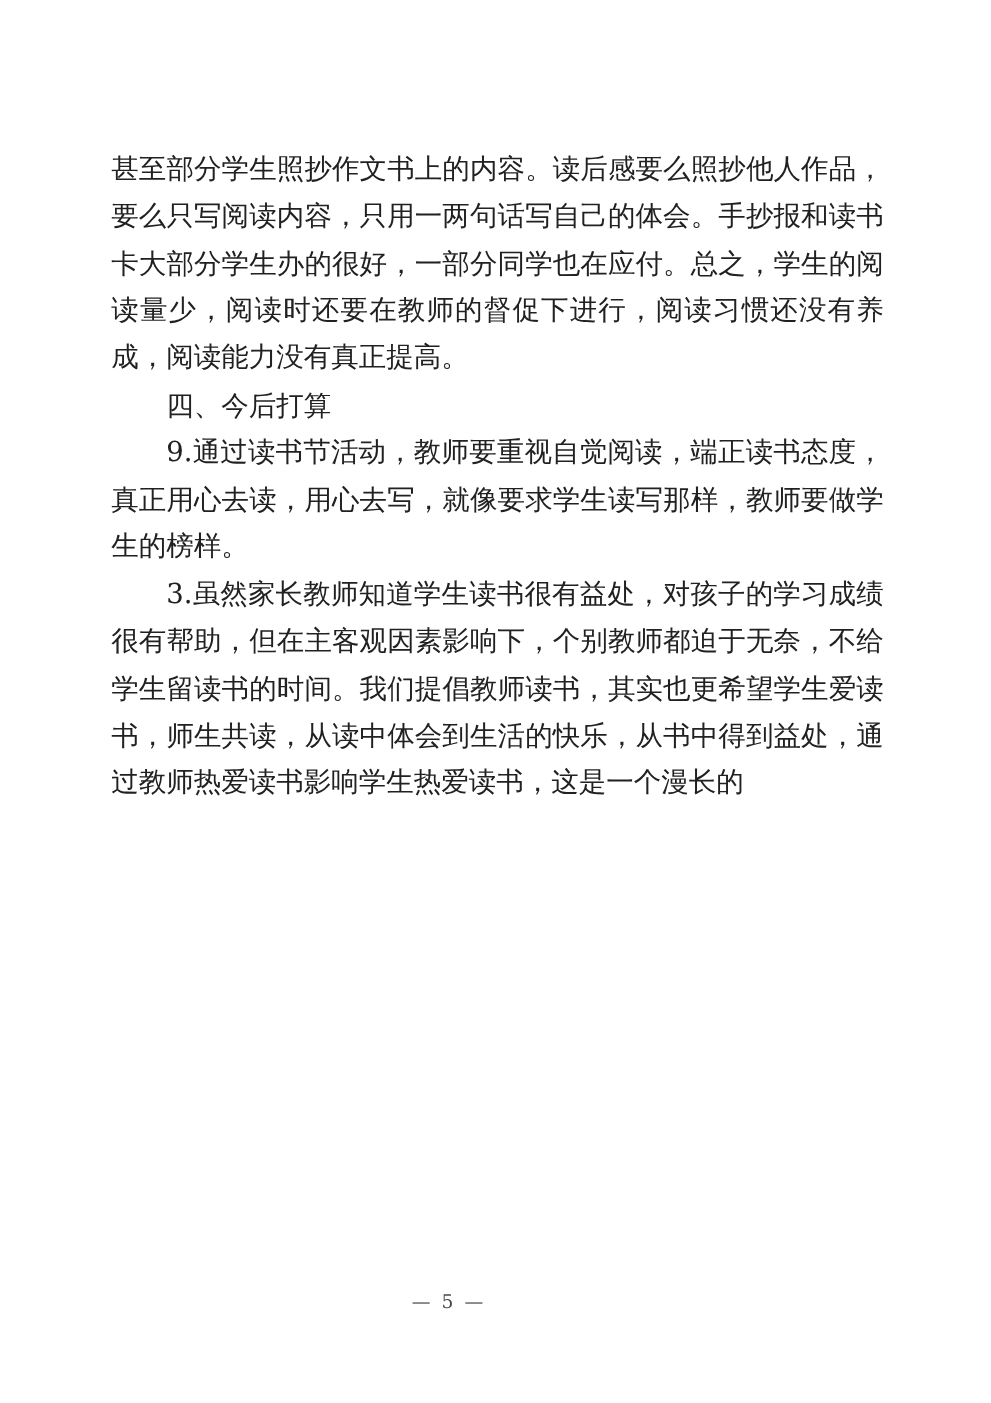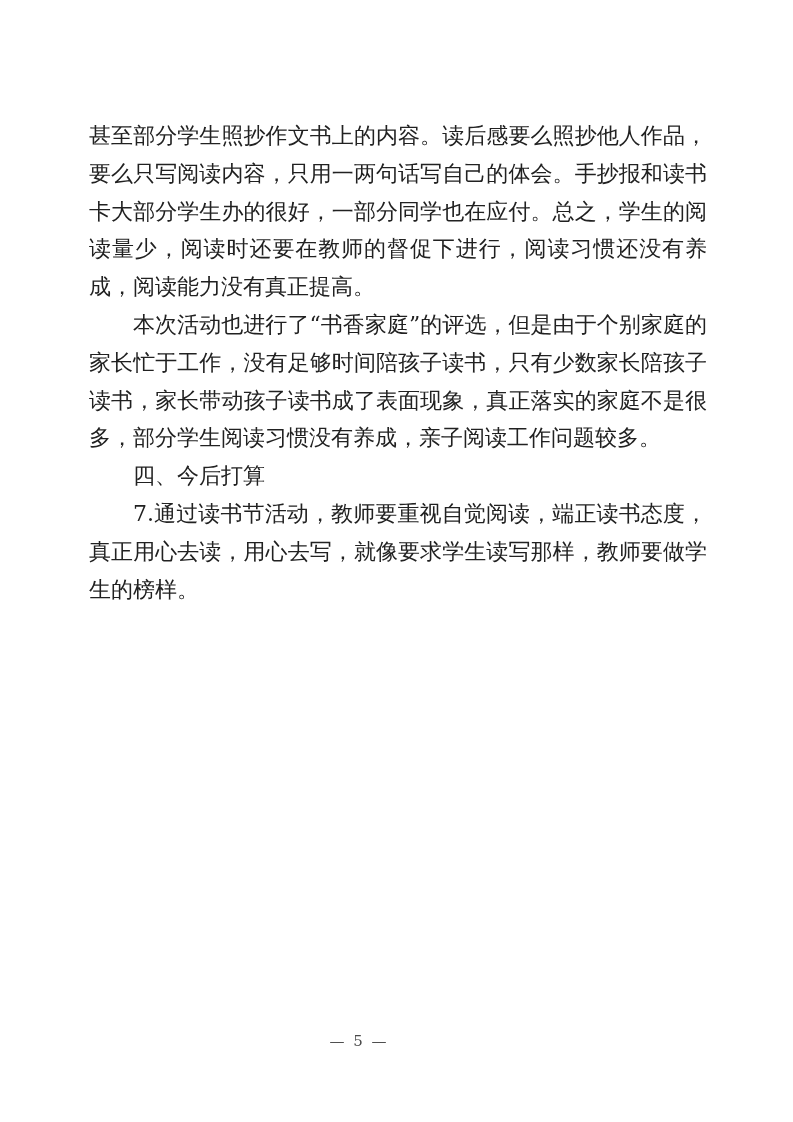--- a/index.html
+++ b/index.html
@@ -60,20 +60,20 @@
     font-family: "DejaVu Serif", serif;
     letter-spacing: 2px;
   }
 </style>
 </head>
 <body>
 
 <div class="page">
   <div class="content">
     <p class="para para-continuation">甚至部分学生照抄作文书上的内容。读后感要么照抄他人作品，要么只写阅读内容，只用一两句话写自己的体会。手抄报和读书卡大部分学生办的很好，一部分同学也在应付。总之，学生的阅读量少，阅读时还要在教师的督促下进行，阅读习惯还没有养成，阅读能力没有真正提高。</p>
-    <p class="para">本次活动也进行了“书香家庭”的评选，但是由于个别家庭的家长忙于工作，没有足够时间陪孩子读书，只有少数家长陪孩子读书，家长带动孩子读书成了表面现象，真正落实的家庭不是很多，部分学生阅读习惯没有养成，亲子阅读工作问题较多。</p>
     <h2 class="heading-main">四、今后打算</h2>
-    <p class="para">7.通过读书节活动，教师要重视自觉阅读，端正读书态度，真正用心去读，用心去写，就像要求学生读写那样，教师要做学生的榜样。</p>
+    <p class="para">9.通过读书节活动，教师要重视自觉阅读，端正读书态度，真正用心去读，用心去写，就像要求学生读写那样，教师要做学生的榜样。</p>
+    <p class="para">3.虽然家长教师知道学生读书很有益处，对孩子的学习成绩很有帮助，但在主客观因素影响下，个别教师都迫于无奈，不给学生留读书的时间。我们提倡教师读书，其实也更希望学生爱读书，师生共读，从读中体会到生活的快乐，从书中得到益处，通过教师热爱读书影响学生热爱读书，这是一个漫长的</p>
   </div>
   <div class="footer">
     <span>— 5 —</span>
   </div>
 </div>
 
 </body></html>

